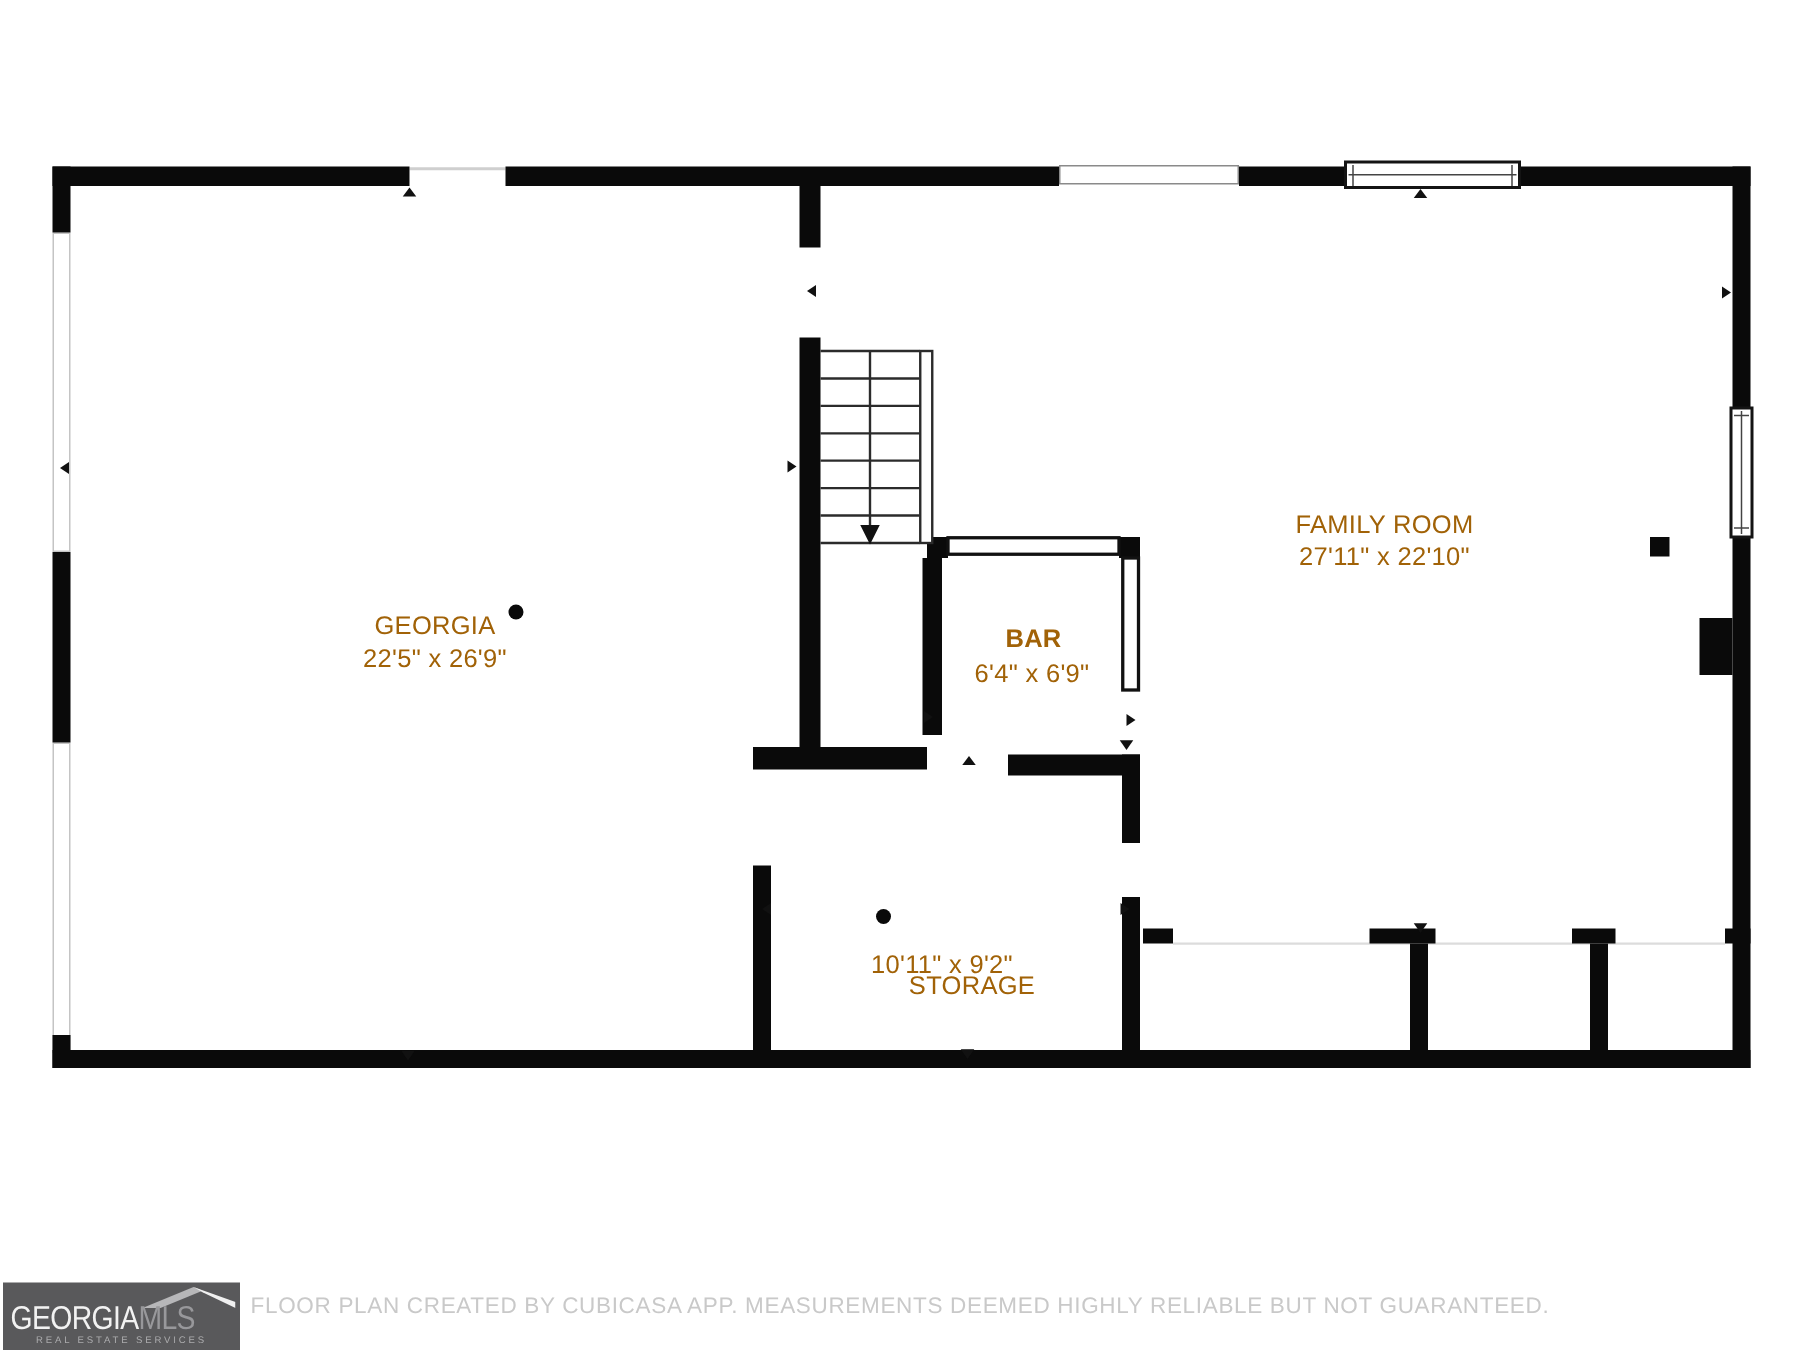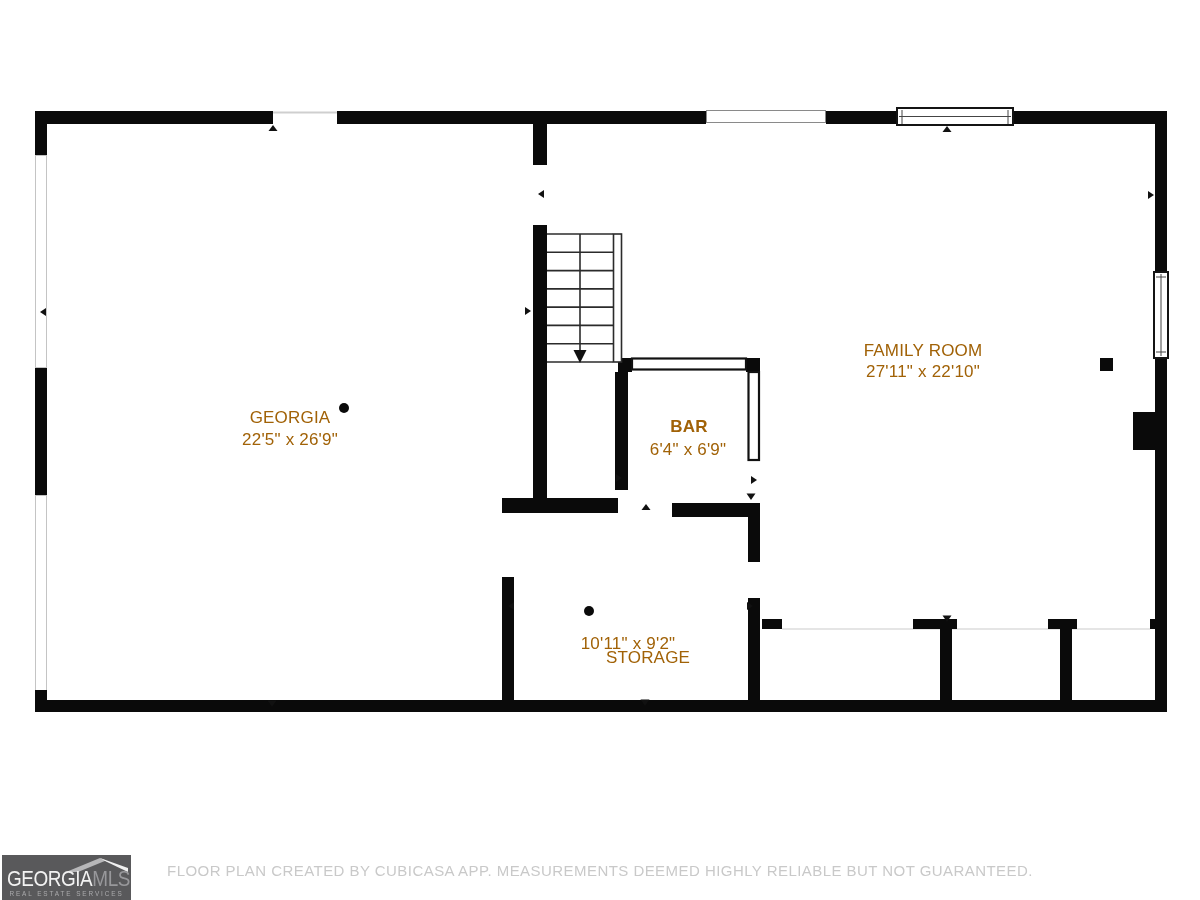--- a/index.html
+++ b/index.html
@@ -11,21 +11,21 @@
   .room-label{
     position:absolute;transform:translate(-50%,-50%);
     color:#a16207;font-size:17px;line-height:1;white-space:nowrap;
     letter-spacing:.2px;
   }
   .footer-note{
     position:absolute;left:0;right:0;top:862px;text-align:center;
     color:#c9c9c9;font-size:15px;letter-spacing:.45px;
   }
   .brand-box{
-    position:absolute;left:2px;top:855px;width:129px;height:45px;
+    position:absolute;left:2px;top:855px;width:158px;height:45px;
     background:#59595b;
   }
   .brand-roof{position:absolute;right:3px;top:2px;}
   .brand-text{
     position:absolute;left:5px;top:13px;font-size:22px;line-height:1;
     letter-spacing:-.5px;transform:scaleX(.86);transform-origin:left top;
     white-space:nowrap;
   }
   .brand-primary{color:#f2f2f2;}
   .brand-secondary{color:#98989b;}

